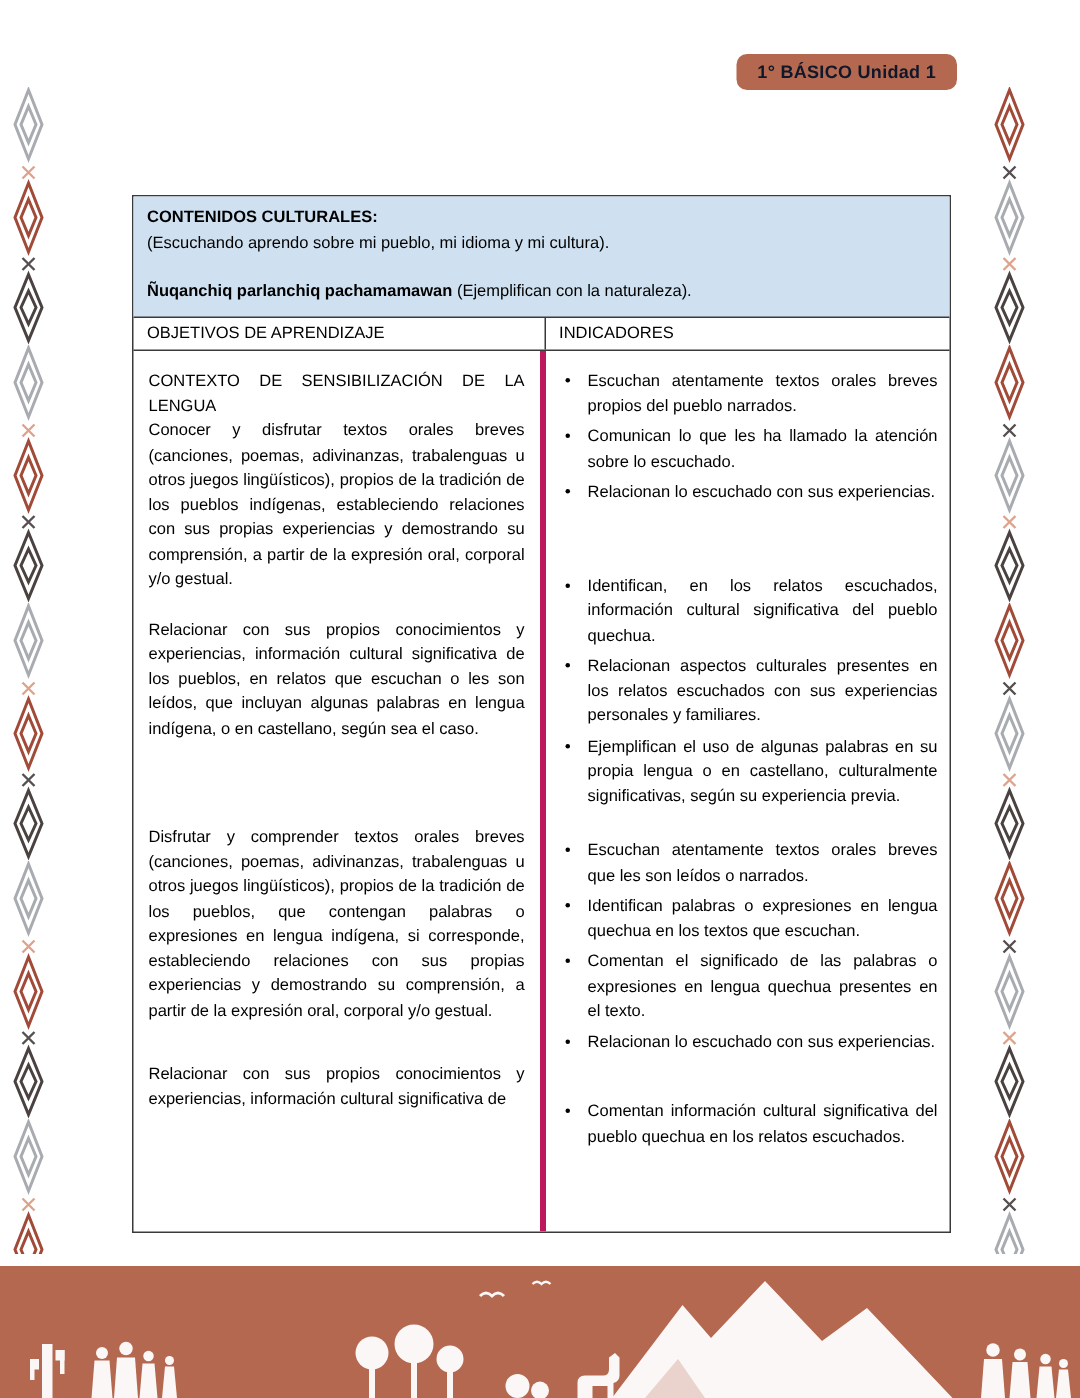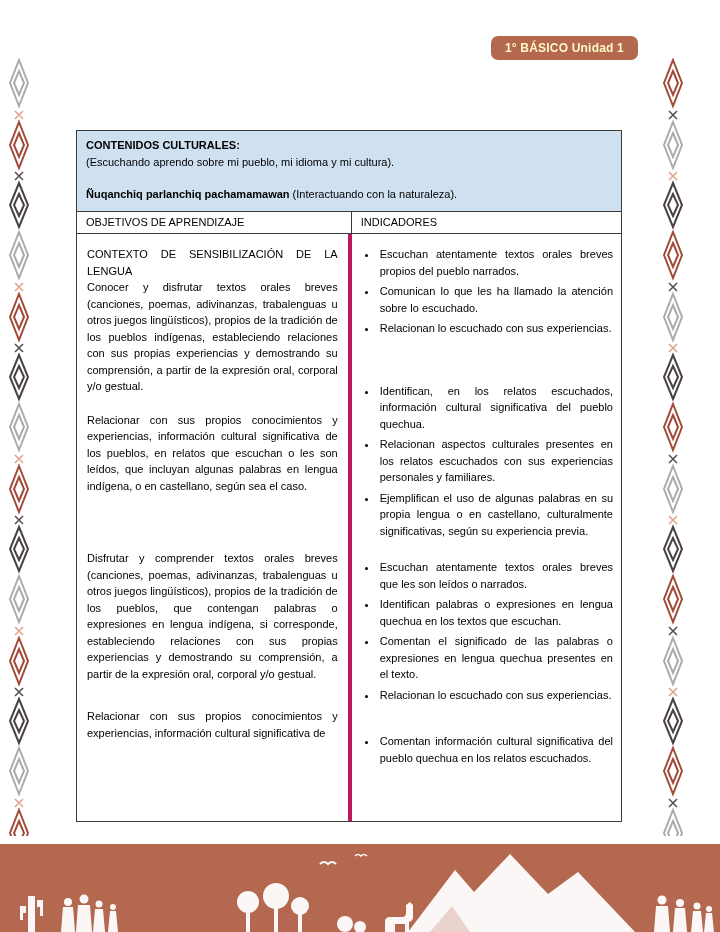--- a/index.html
+++ b/index.html
@@ -6,37 +6,37 @@
   body {
     width:720px; height:932px; position:relative; overflow:hidden;
     background:#ffffff;
     font-family:"Liberation Sans", sans-serif;
     color:#000;
   }
 
   
   .unit-badge {
     position:absolute; top:36px; right:82px;
-    background:#b4684f; color:#fef9c3;
+    background:#b4684f; color:#0f172a;
     font-size:12px; font-weight:bold;
     padding:5px 14px; border-radius:7px;
     letter-spacing:0.2px;
   }
 
   
   .side-strip { position:absolute; top:58px; }
   .side-strip.left  { left:8px; }
   .side-strip.right { right:36px; }
 
   
   .footer-art { position:absolute; left:0; bottom:0; }
 
   
   .doc-table {
-    position:absolute; left:76px; top:130px; width:546px; height:692px;
+    position:absolute; left:88px; top:130px; width:546px; height:692px;
     border:1.4px solid #3a3a3a;
     font-size:11px; line-height:1.5;
     display:flex; flex-direction:column;
     background:#fff;
     box-sizing:border-box;
   }
   .cell-contenidos {
     background:#cfe1f1;
     padding:6px 9px 8px 9px;
     border-bottom:1px solid #3a3a3a;
@@ -131,21 +131,21 @@
   <rect width="22" height="778" fill="url(#andesR)"></rect>
 </svg>
 
 <div class="unit-badge">1° BÁSICO Unidad 1</div>
 
 <div class="doc-table">
 
   <div class="cell-contenidos">
     <div class="cc-line cc-bold">CONTENIDOS CULTURALES:</div>
     <div class="cc-line">(Escuchando aprendo sobre mi pueblo, mi idioma y mi cultura).</div>
-    <div class="cc-line cc-line2"><span class="cc-bold">Ñuqanchiq parlanchiq pachamamawan</span><span> (Interactuando con la naturaleza).</span></div>
+    <div class="cc-line cc-line2"><span class="cc-bold">Ñuqanchiq parlanchiq pachamamawan</span><span> (Ejemplifican con la naturaleza).</span></div>
   </div>
 
 
   <div class="row-headers">
     <div class="hdr-left">OBJETIVOS DE APRENDIZAJE</div>
     <div class="hdr-right">INDICADORES</div>
   </div>
 
   <div class="row-body">
 

